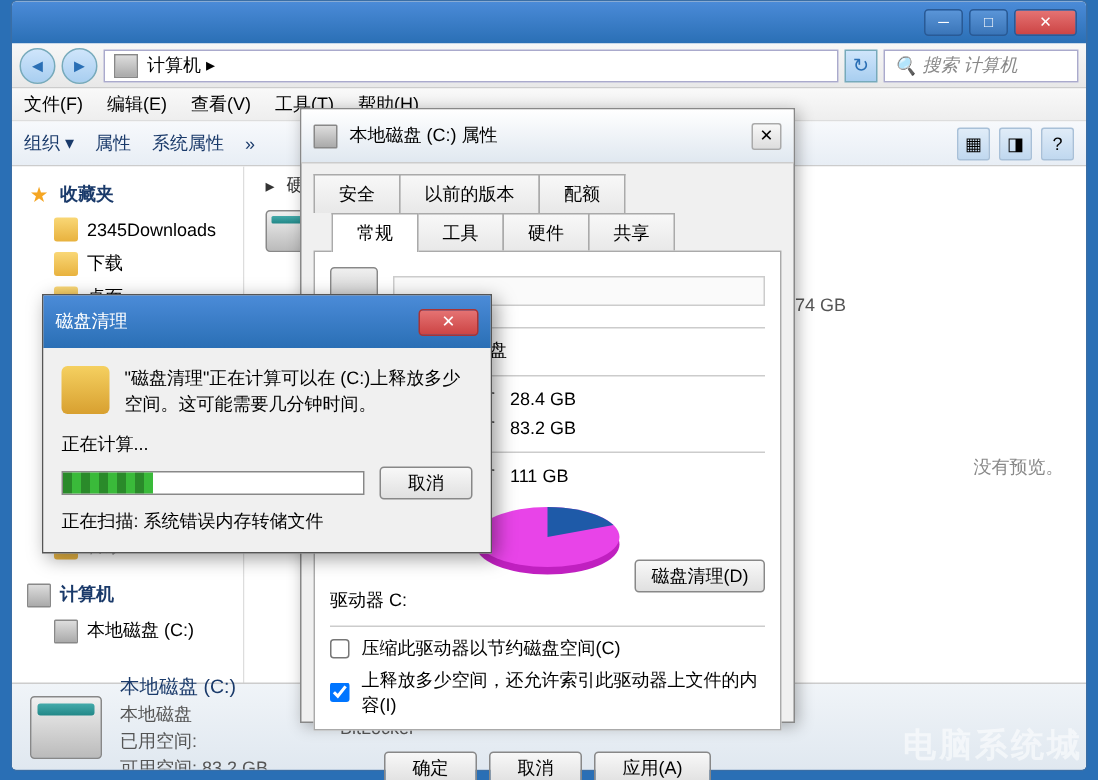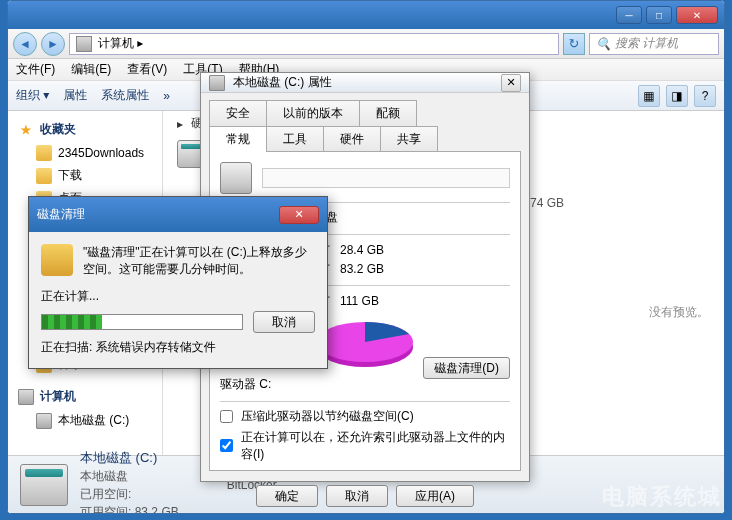--- a/index.html
+++ b/index.html
@@ -34,26 +34,26 @@
 .drive-hdr{display:flex;align-items:center;gap:8px;padding:4px}
 .drive-big{width:32px;height:28px;background:linear-gradient(#f0f0f0,#bbb);border:1px solid #888;border-radius:3px;position:relative}
 .drive-big::after{content:"";position:absolute;top:3px;left:3px;right:3px;height:5px;background:linear-gradient(#4aa,#288);border-radius:1px}
 .preview{position:absolute;right:15px;top:50%;transform:translateY(-50%);color:#888}
 .statusbar{position:absolute;bottom:0;left:0;right:0;height:58px;background:linear-gradient(#f0f4f8,#e0e8f0);border-top:1px solid #ccc;display:flex;align-items:center;padding:6px 12px;gap:12px}
 .sb-ico{width:48px;height:42px;background:linear-gradient(#f0f0f0,#bbb);border:1px solid #888;border-radius:3px;position:relative}
 .sb-ico::after{content:"";position:absolute;top:4px;left:4px;right:4px;height:8px;background:linear-gradient(#4aa,#288);border-radius:2px}
 .sb-info .t{color:#1a3a6a;font-size:13px}
 .sb-info .d{color:#555;line-height:1.5}
 .props{position:absolute;top:72px;left:200px;width:330px;height:410px;background:#f0f0f0;border:1px solid #888;box-shadow:2px 2px 10px rgba(0,0,0,.3)}
-.props-title{height:20px;background:linear-gradient(#fff,#e0e8f0);border-bottom:1px solid #ccc;display:flex;align-items:center;padding:0 8px;gap:8px}
+.props-title{height:36px;background:linear-gradient(#fff,#e0e8f0);border-bottom:1px solid #ccc;display:flex;align-items:center;padding:0 8px;gap:8px}
 .props-title .x{margin-left:auto;width:20px;height:18px;border:1px solid #aaa;background:linear-gradient(#f8f8f8,#ddd);display:flex;align-items:center;justify-content:center;cursor:pointer;font-size:11px;border-radius:2px}
 .tabs{display:flex;padding:6px 8px 0;gap:0}
 .tab{padding:4px 16px;background:linear-gradient(#f8f8f8,#e8e8e8);border:1px solid #aaa;border-bottom:none;cursor:pointer;position:relative;top:1px;margin-right:-1px}
 .tab.active{background:#fff;z-index:2}
-.tabrow2{display:flex;padding:0 8px}
+.tabrow2{display:flex;padding:0 20px}
 .tab-body{margin:0 8px 8px;background:#fff;border:1px solid #aaa;height:320px;padding:10px;position:relative}
 .prop-row{display:flex;align-items:center;gap:10px;margin-bottom:8px}
 .prop-ico{width:32px;height:32px;background:linear-gradient(#f0f0f0,#bbb);border:1px solid #888;border-radius:3px}
 .prop-name{flex:1;height:20px;border:1px solid #ccc;background:#fafafa}
 .prop-label{width:60px;color:#333}
 .pie{width:110px;height:60px;position:relative;margin:0 auto}
 .pie svg{width:110px;height:60px}
 .disk-label{text-align:left;margin:4px 0 8px}
 .cleanup-btn{position:absolute;right:10px;top:205px;height:22px;padding:0 10px;background:linear-gradient(#f8f8f8,#e0e0e0);border:1px solid #888;border-radius:3px;cursor:pointer}
 .hr{border-top:1px solid #ccc;margin:6px 0}
@@ -220,21 +220,21 @@
     </div>
     <div class="disk-label">驱动器 C:</div>
     <button class="cleanup-btn">磁盘清理(D)</button>
     <div class="hr"></div>
     <label class="chk">
         <input type="checkbox" style="">
         <span>压缩此驱动器以节约磁盘空间(C)</span>
       </label>
     <label class="chk">
         <input type="checkbox" checked="" style="">
-        <span>正在计算可以在，还允许索引此驱动器上文件的内容(I)</span>
+        <span>上释放多少空间，还允许索引此驱动器上文件的内容(I)</span>
       </label>
   </div>
   <div class="btns">
     <button class="btn">确定</button>
     <button class="btn">取消</button>
     <button class="btn">应用(A)</button>
   </div>
 </div>
 
 <div class="cleanup-dlg">

